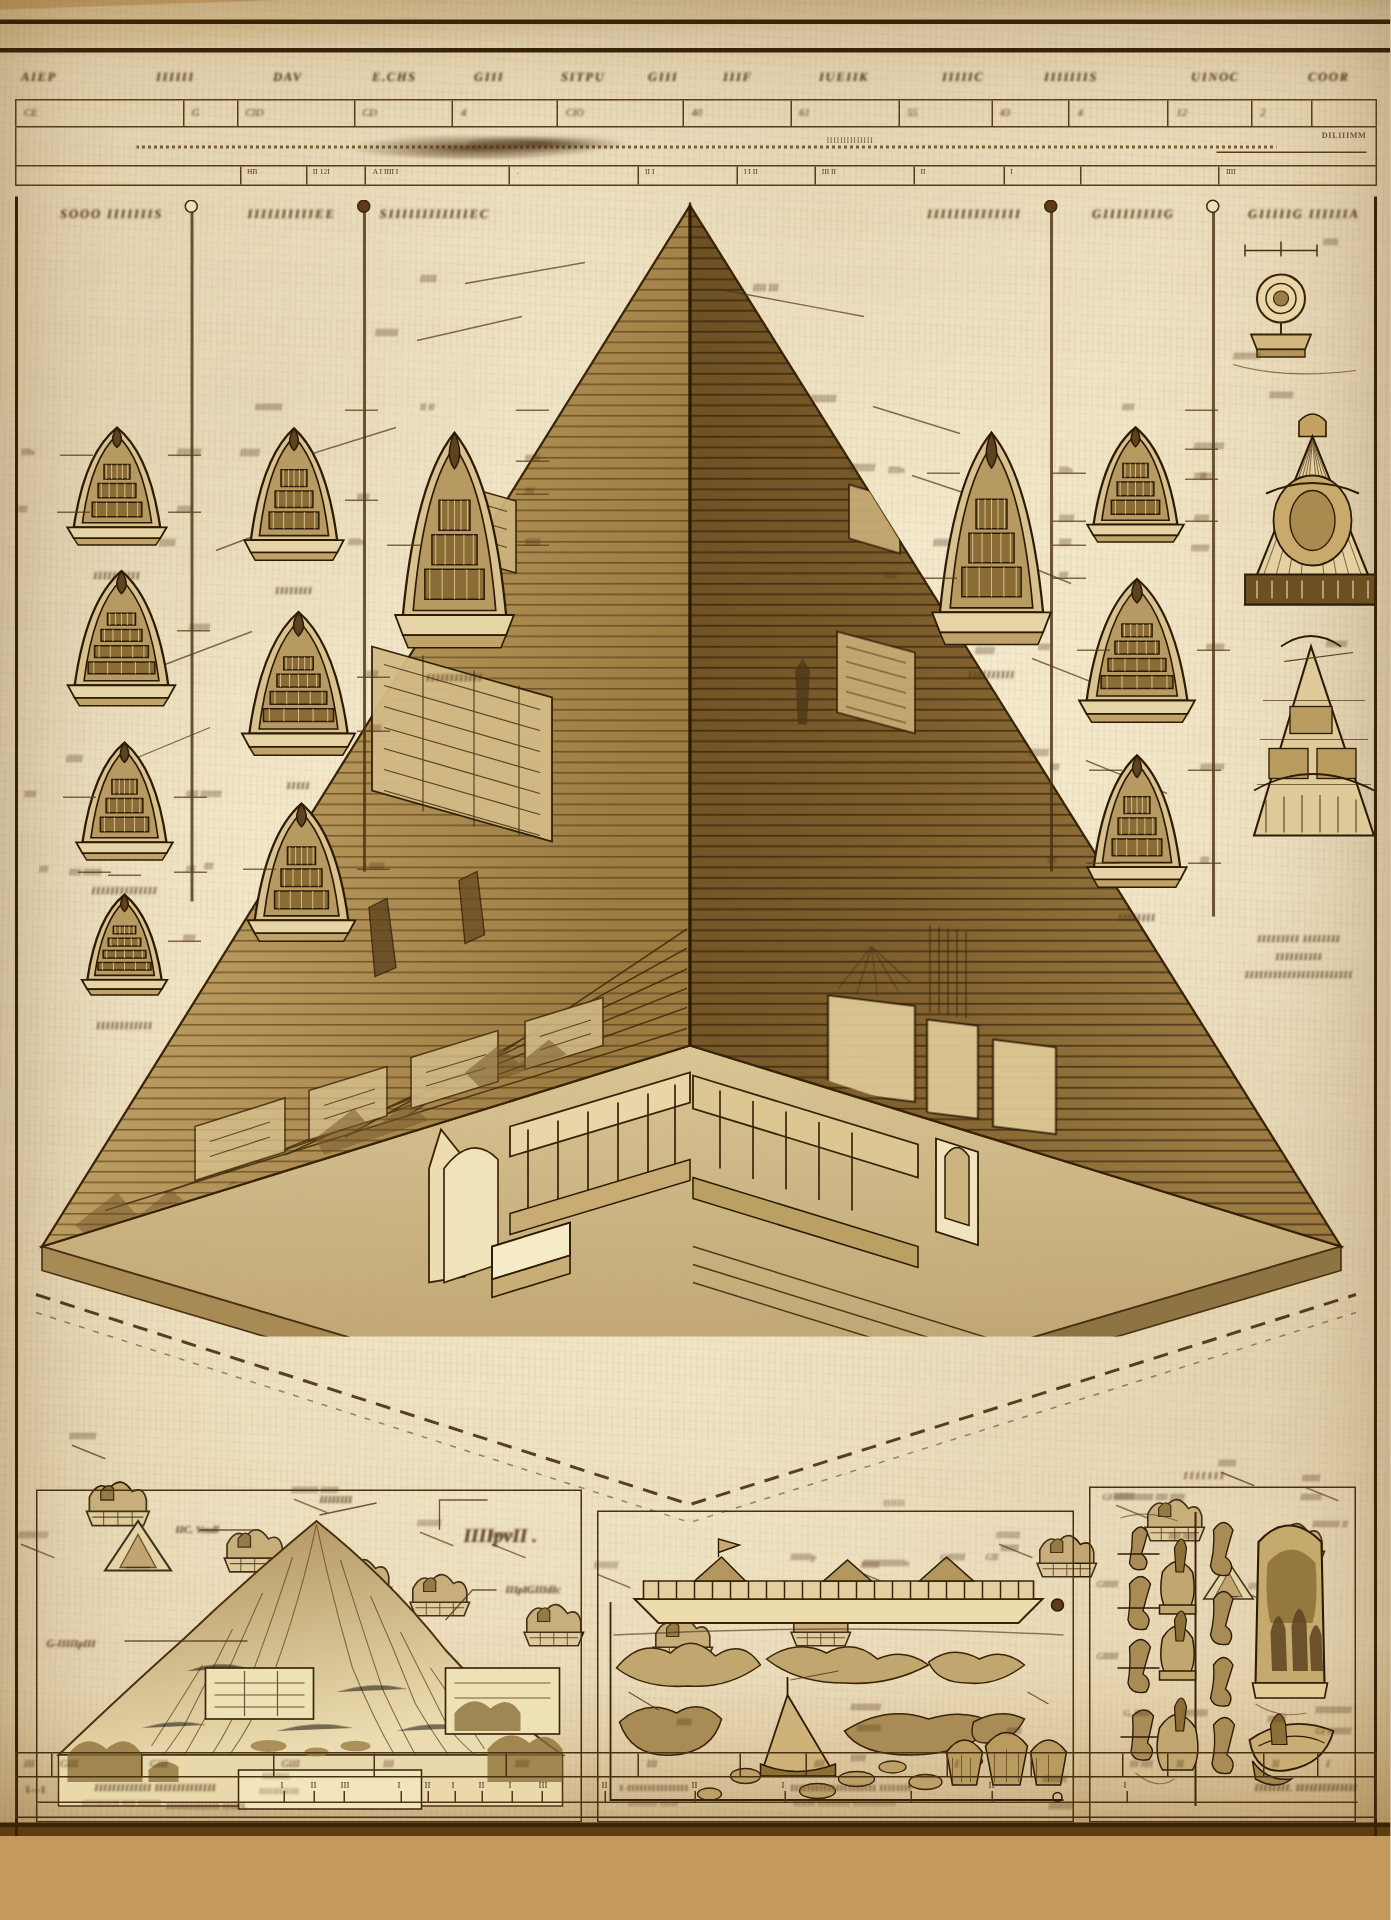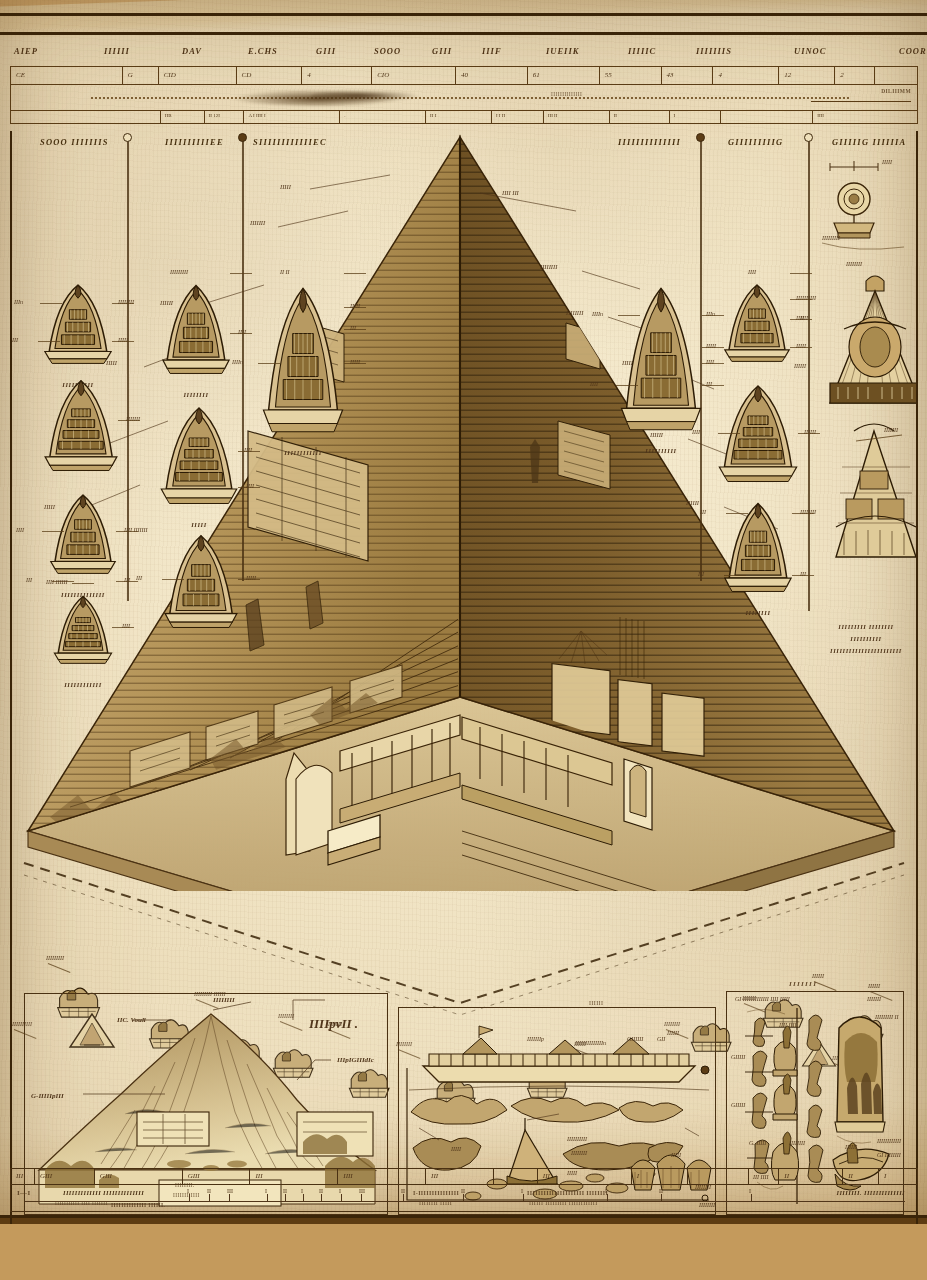--- a/index.html
+++ b/index.html
@@ -134,28 +134,28 @@
   <div class="rule" style="left:0;top:13px;width:927px;height:2.5px;"></div>
   <div class="rule" style="left:0;top:32px;width:927px;height:2.5px;"></div>
 
   <div id="topband">
     <div id="hdrlabels">
         <div class="hl" style="left:14px;">AIEP</div>
         <div class="hl" style="left:104px;">IIIIII</div>
         <div class="hl" style="left:182px;">DAV</div>
         <div class="hl" style="left:248px;">E.CHS</div>
         <div class="hl" style="left:316px;">GIII</div>
-        <div class="hl" style="left:374px;">SOOO</div>
+        <div class="hl" style="left:374px;">SITPU</div>
         <div class="hl" style="left:432px;">GIII</div>
         <div class="hl" style="left:482px;">IIIF</div>
         <div class="hl" style="left:546px;font-style:italic;">IUEIIK</div>
         <div class="hl" style="left:628px;">IIIIIC</div>
         <div class="hl" style="left:696px;">IIIIIIIS</div>
         <div class="hl" style="left:794px;">UINOC</div>
-        <div class="hl" style="left:899px;">COOR</div>
+        <div class="hl" style="left:872px;">COOR</div>
       </div>
     <div id="cellrow">
         <div class="c" style="width:112px;">
           <span>CE</span>
         </div>
         <div class="c" style="width:36px;">
           <span>G</span>
         </div>
         <div class="c" style="width:78px;">
           <span>CID</span>

